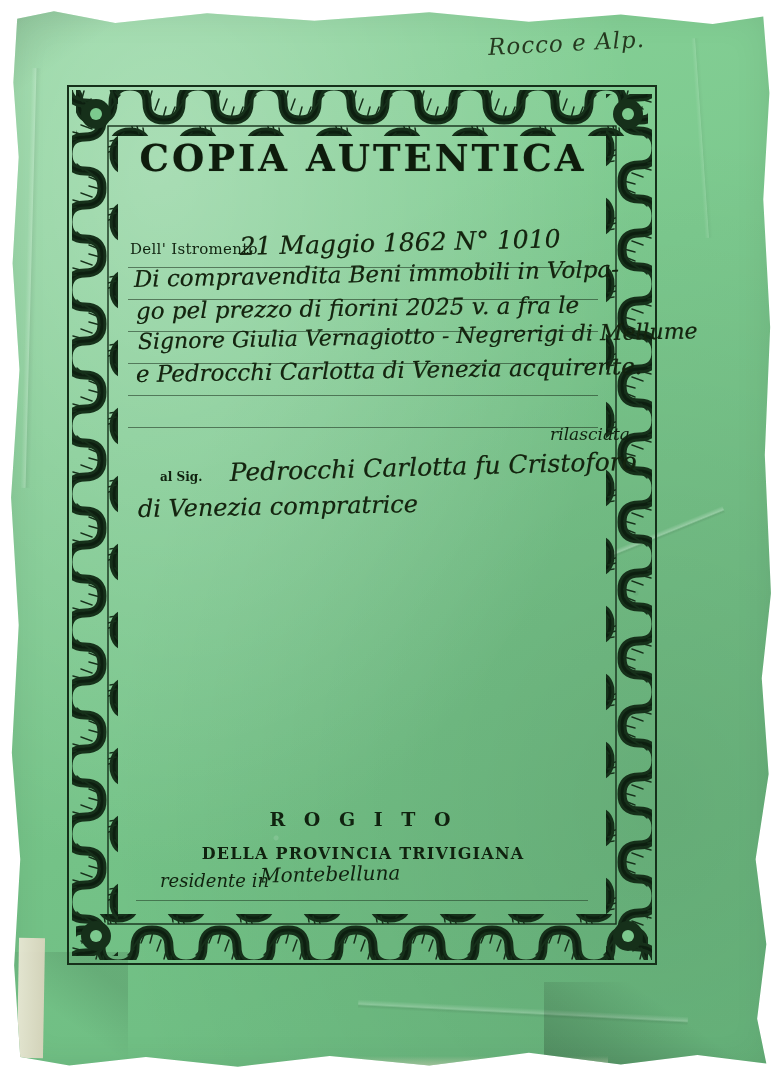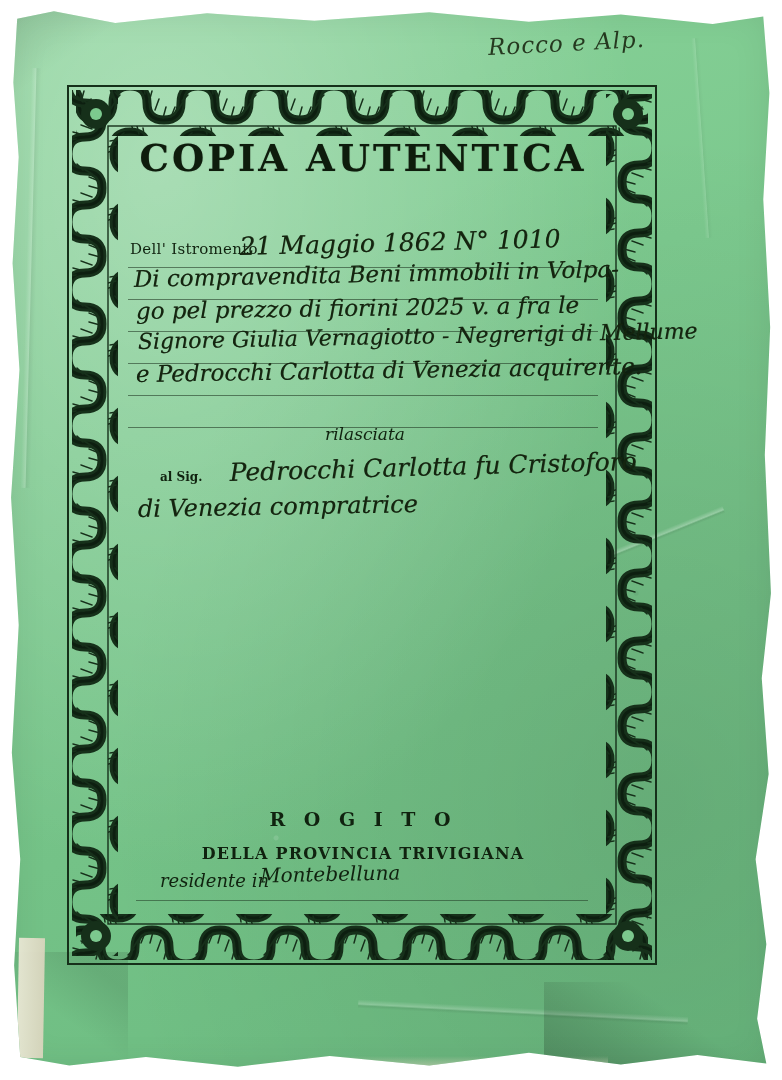--- a/index.html
+++ b/index.html
@@ -160,24 +160,24 @@
     font-style: italic;
     font-size: 23px;
     color: #18240f;
     transform: rotate(-3deg);
     opacity: .88;
     letter-spacing: 1px;
   }
 
   .rilasciata {
     position: absolute;
-    left: 2px;
+    left: 16px;
     top: 296px;
     width: 502px;
-    text-align: center;
+    text-align: right;
     font-family: "DejaVu Serif", "Liberation Serif", serif;
     font-style: italic;
     font-size: 17px;
   }
 
   .label-alsig {
     position: absolute;
     left: 48px;
     top: 342px;
     font-family: "DejaVu Serif", "Liberation Serif", serif;

